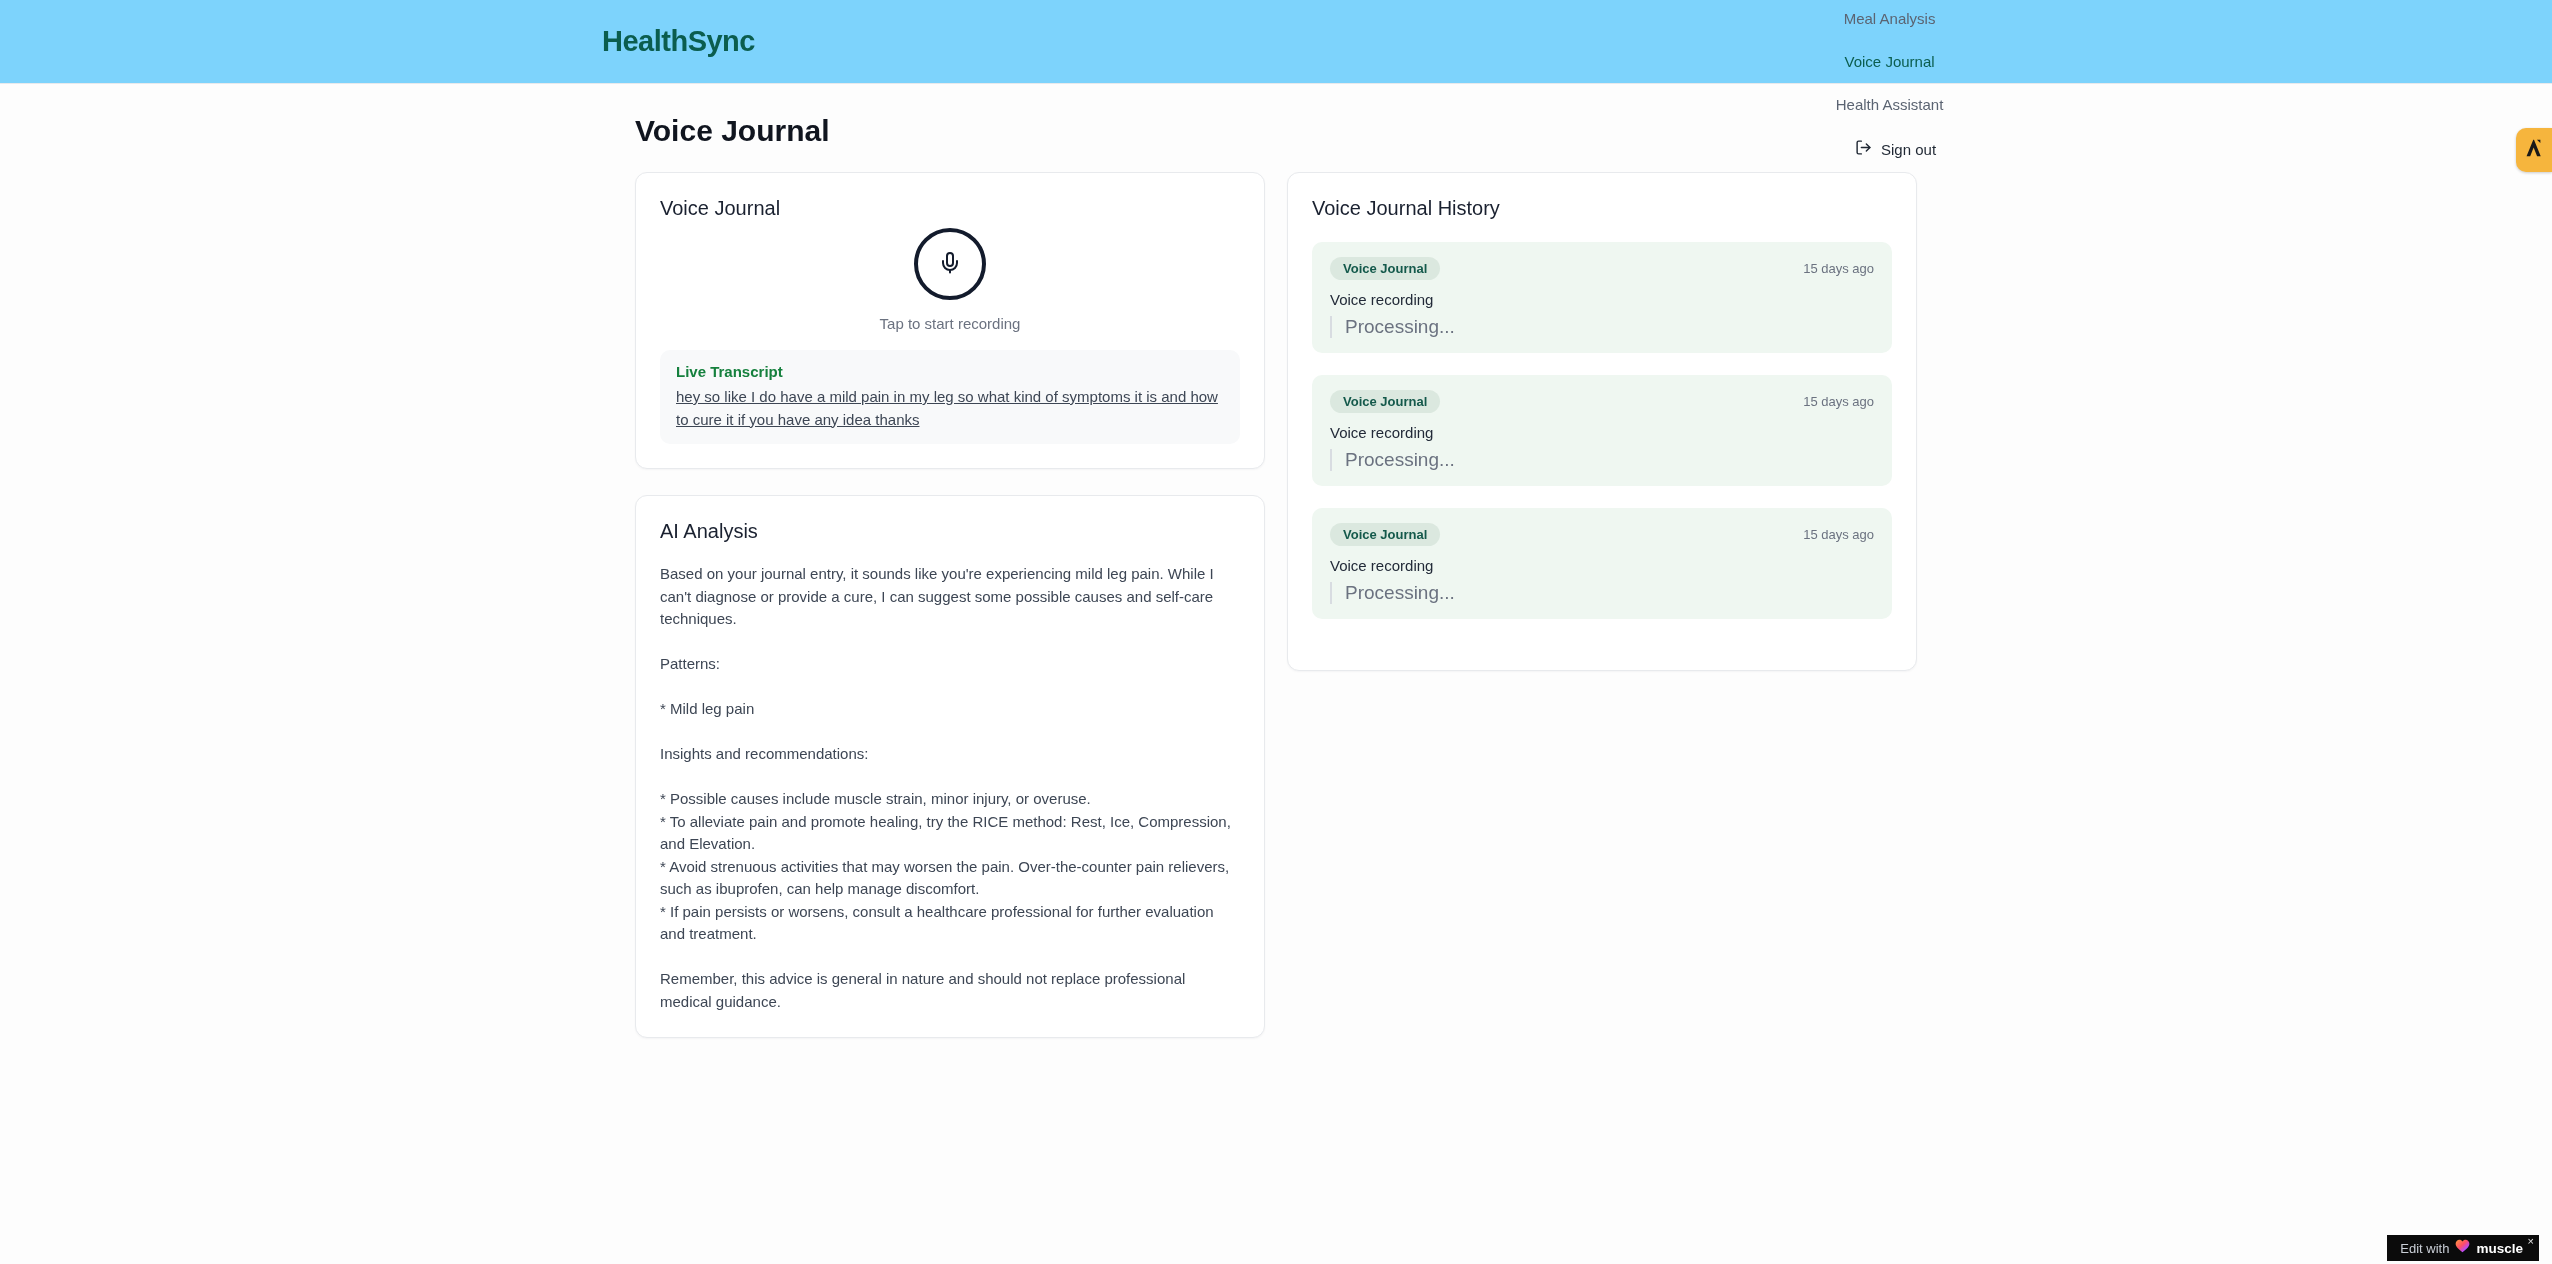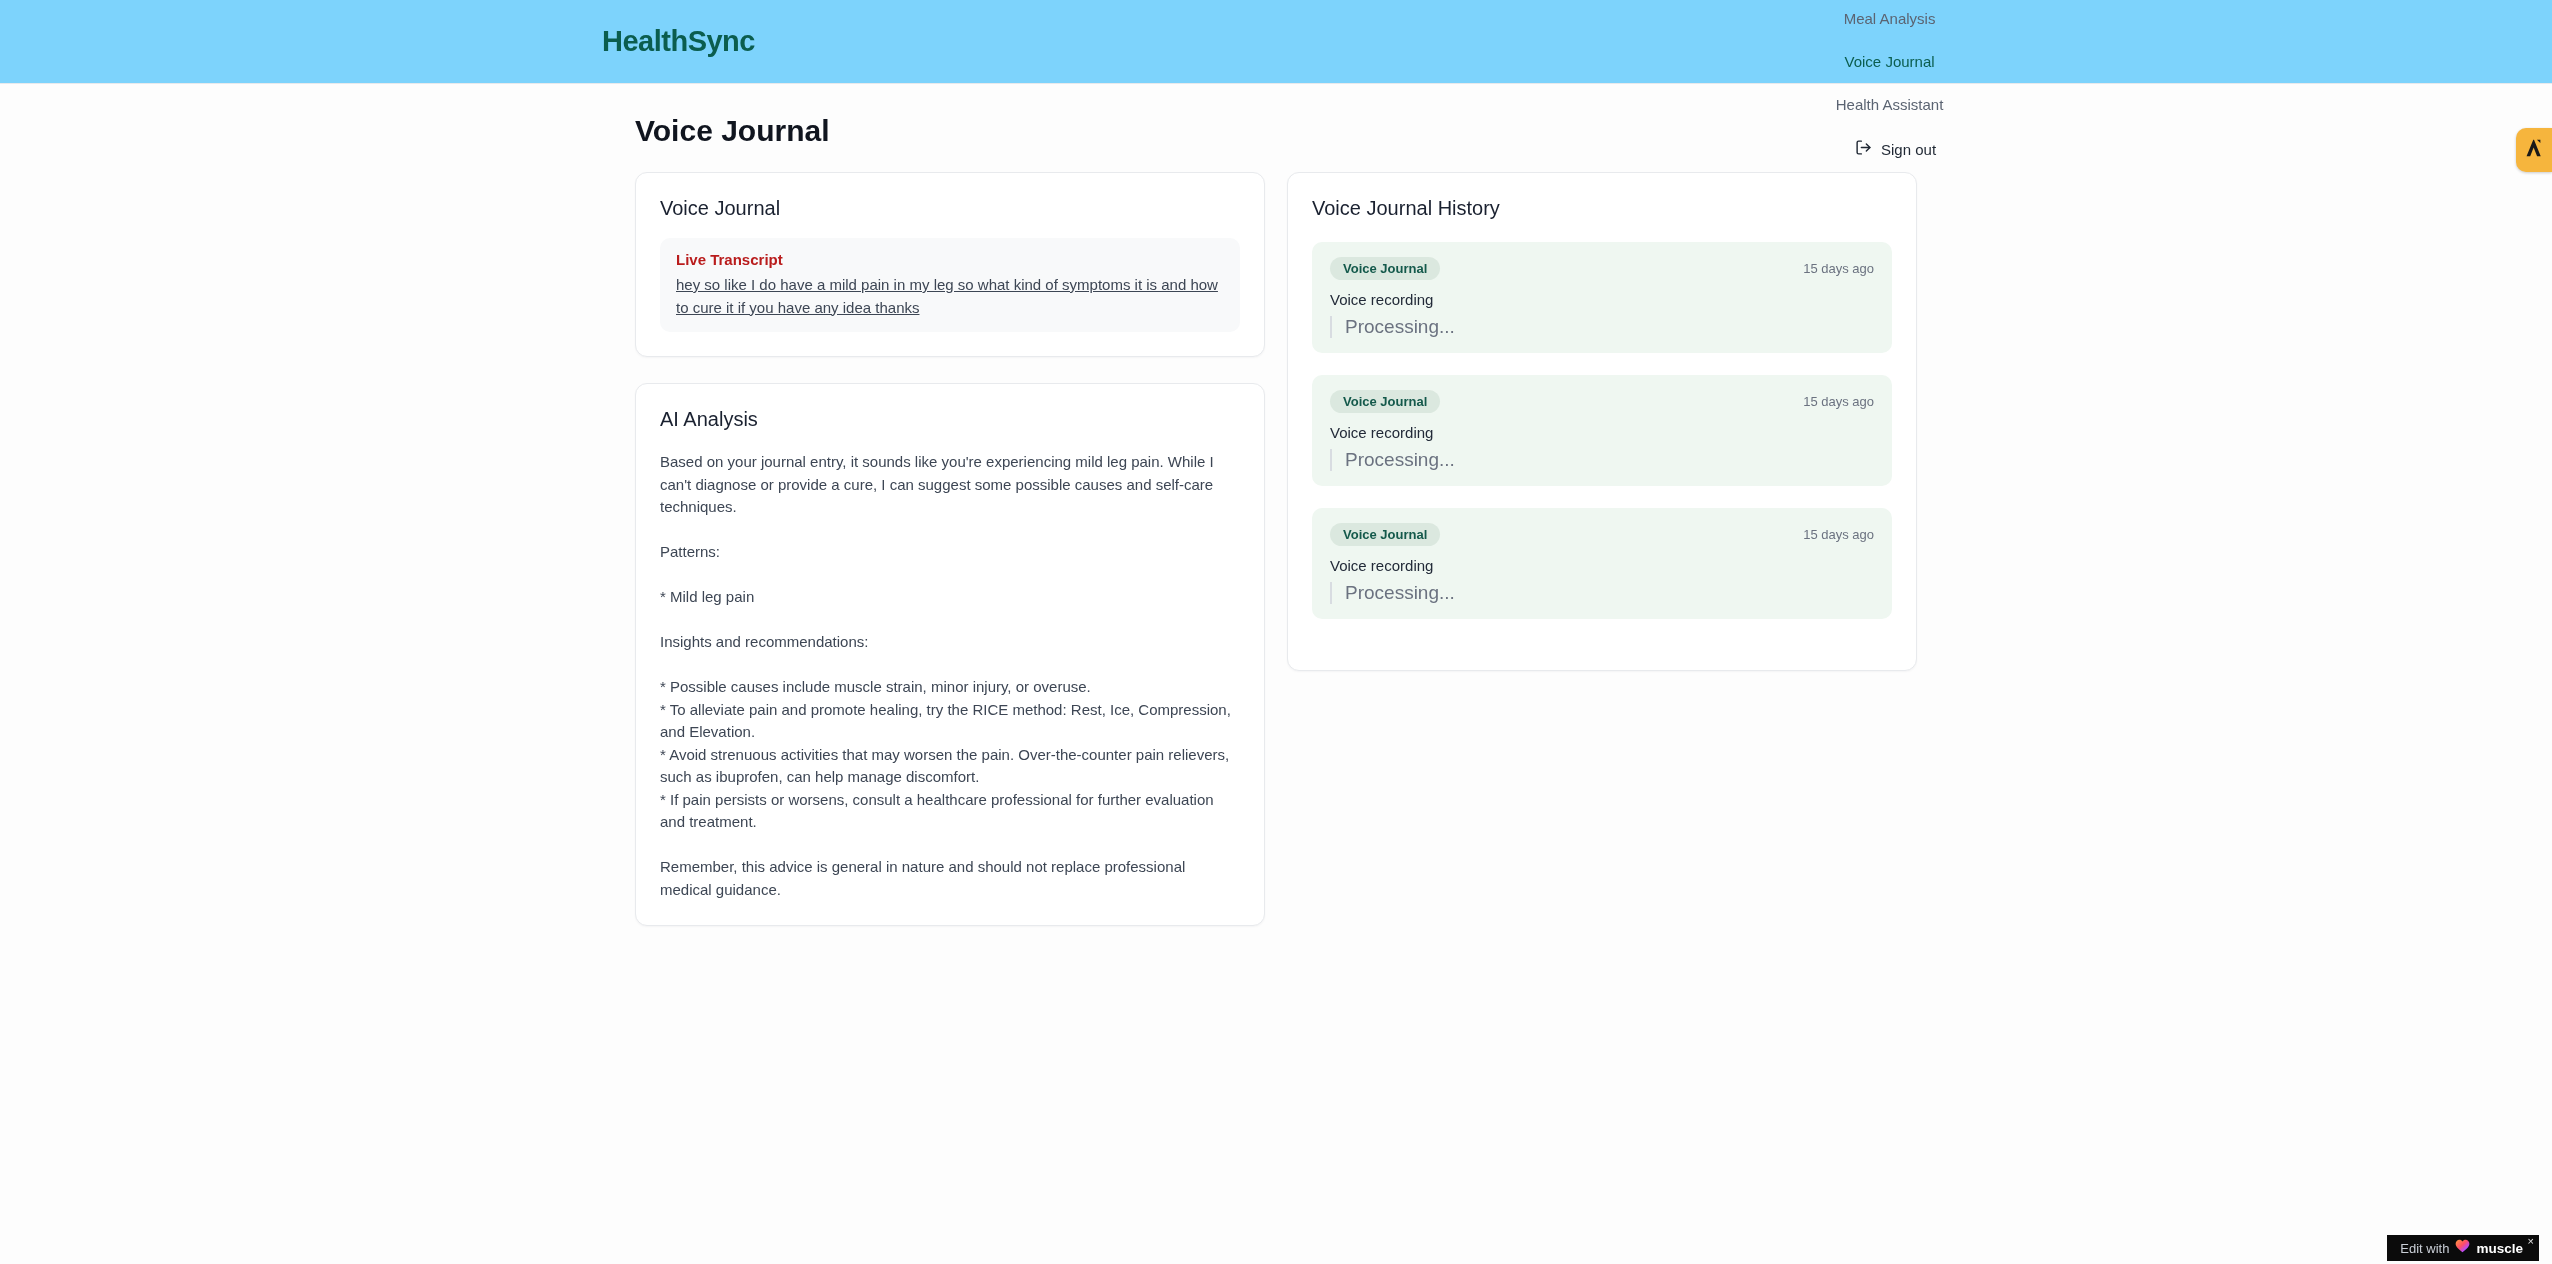--- a/index.html
+++ b/index.html
@@ -30,21 +30,21 @@
   .card-title { font-size:20px; font-weight:500; color:#1a2130; }
 
   
   .mic-area { display:flex; flex-direction:column; align-items:center; margin-top:8px; }
   .mic-btn { width:72px; height:72px; border-radius:50%; background:#ffffff;
              border:4px solid #131b2c; display:flex; align-items:center; justify-content:center;
              cursor:pointer; }
   .mic-btn svg { width:24px; height:24px; stroke:#131b2c; }
   .tap-hint { margin-top:15px; font-size:15px; color:#6b7280; }
   .transcript { margin-top:18px; background:#f8f9fa; border-radius:10px; padding:13px 16px; }
-  .transcript-label { font-size:15px; font-weight:700; color:#b91c1c; margin-bottom:6px; }
+  .transcript-label { font-size:15px; font-weight:700; color:#15803d; margin-bottom:6px; }
   .transcript-text { font-size:15px; line-height:1.5; color:#3d4654;text-decoration:underline; }
 
   
   .analysis-body { margin-top:20px; font-size:15px; line-height:1.5; color:#3d4654;
                    white-space:pre-wrap; }
 
   
   .history-card { min-height:499px; }
   .history-list { margin-top:22px; display:flex; flex-direction:column; gap:22px; }
   .entry { background:#eff7f1; border-radius:10px; padding:15px 18px; }
@@ -99,20 +99,32 @@
 </header>
 
 <main class="main">
   <h1 class="page-title">Voice Journal</h1>
 
   <div class="grid">
     <div class="col">
 
       <section class="card">
         <div class="card-title">Voice Journal</div>
+        <div class="mic-area">
+          <button class="mic-btn">
+            <span>
+              <svg viewBox="0 0 24 24" fill="none" stroke-width="2" stroke-linecap="round" stroke-linejoin="round">
+                <path d="M12 2a3 3 0 0 0-3 3v7a3 3 0 0 0 6 0V5a3 3 0 0 0-3-3Z"></path>
+                <path d="M19 10v2a7 7 0 0 1-14 0v-2"></path>
+                <line x1="12" y1="19" x2="12" y2="21.5"></line>
+              </svg>
+            </span>
+          </button>
+          <div class="tap-hint">Tap to start recording</div>
+        </div>
         <div class="transcript">
           <div class="transcript-label">Live Transcript</div>
           <div class="transcript-text">hey so like I do have a mild pain in my leg so what kind of symptoms it is and how to cure it if you have any idea thanks</div>
         </div>
       </section>
 
       <section class="card">
         <div class="card-title">AI Analysis</div>
         <div class="analysis-body">Based on your journal entry, it sounds like you're experiencing mild leg pain. While I can't diagnose or provide a cure, I can suggest some possible causes and self-care techniques.
 

